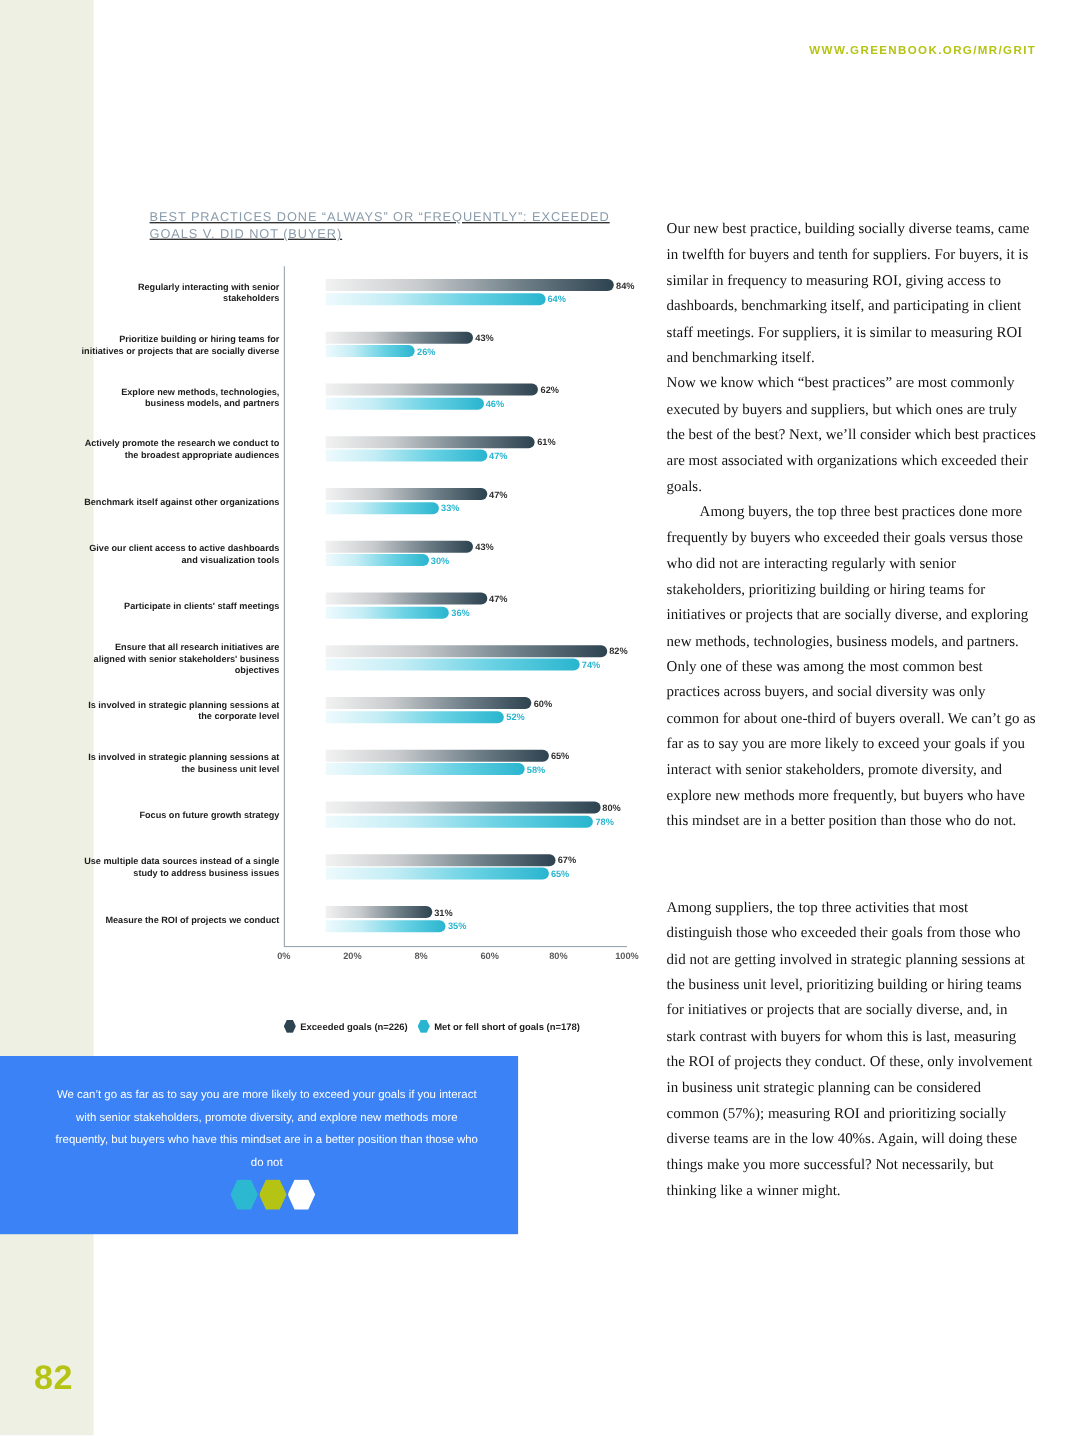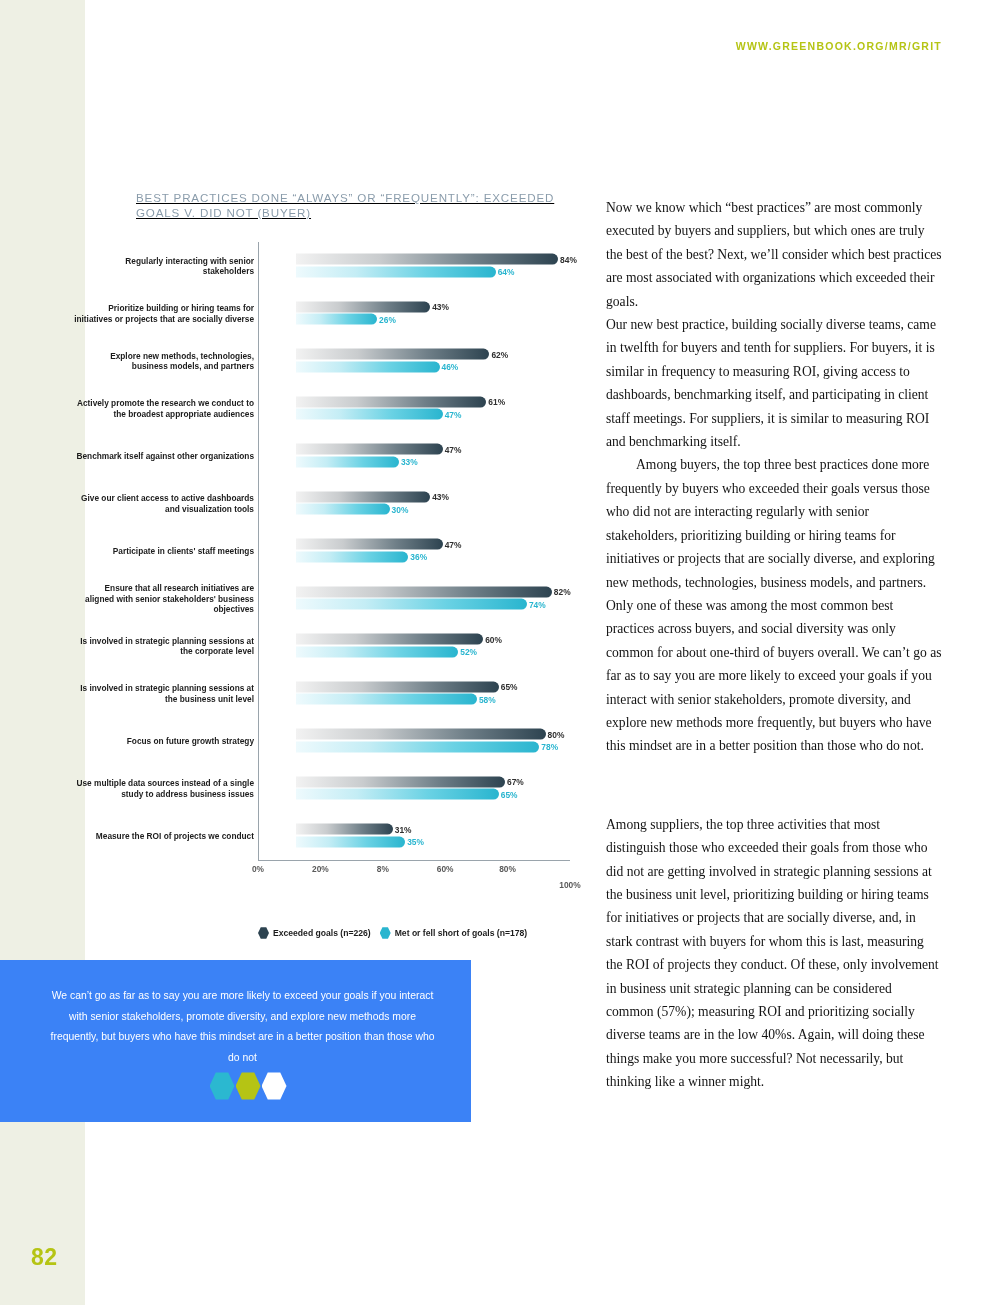--- a/index.html
+++ b/index.html
@@ -16,21 +16,21 @@
     position:absolute; left:0; top:0; width:85px; height:1305px;
     background:#eef0e4;
   }
   .header-url {
     position:absolute; right:48px; top:40px;
     font-size:10.5px; letter-spacing:1.25px; font-weight:700;
     color:#b5c414;
   }
   .page-number {
     position:absolute; left:31px; bottom:34px;
-    font-size:23px; font-weight:700; color:#b5c414;
+    font-size:31px; font-weight:700; color:#b5c414;
     letter-spacing:0.5px;
   }
 
   
   .chart-block { position:absolute; left:75px; top:190px; width:505px;text-decoration:underline; }
   .chart-title {
     margin-left:61px;
     font-size:11.6px; letter-spacing:0.85px; line-height:15px;
     color:#8a9cab; font-weight:400; text-transform:uppercase;
   }
@@ -264,21 +264,21 @@
             </div>
           </div>
         </div>
       </div>
     <div class="xticks" id="x-ticks">
         <span class="xtick" style="left: 0%;">0%</span>
         <span class="xtick" style="left: 20%;">20%</span>
         <span class="xtick" style="left: 40%;">8%</span>
         <span class="xtick" style="left: 60%;">60%</span>
         <span class="xtick" style="left: 80%;">80%</span>
-        <span class="xtick" style="left: 100%; margin-top: 16px;">100%</span>
+        <span class="xtick" style="left: 100%;">100%</span>
       </div>
     <div class="legend" id="chart-legend">
         <div class="legend-item">
           <span class="hex" style="background: rgb(45, 67, 80);"></span>
           <span>Exceeded goals (n=226)</span>
         </div>
         <div class="legend-item">
           <span class="hex" style="background: rgb(41, 181, 207);"></span>
           <span>Met or fell short of goals (n=178)</span>
         </div>
@@ -289,20 +289,20 @@
 <div class="callout">
   <div class="callout-text">We can’t go as far as to say you are more likely to exceed your goals if you interact with senior stakeholders, promote diversity, and explore new methods more frequently, but buyers who have this mindset are in a better position than those who do not</div>
   <div class="callout-hexes" id="callout-hexes">
       <span class="hex" style="background: rgb(43, 184, 208);"></span>
       <span class="hex" style="background: rgb(181, 196, 20);"></span>
       <span class="hex" style="background: rgb(255, 255, 255);"></span>
     </div>
 </div>
 
 <div class="text-col">
+  <p>Our new best practice, building socially diverse teams, came in twelfth for buyers and tenth for suppliers. For buyers, it is similar in frequency to measuring ROI, giving access to dashboards, benchmarking itself, and participating in client staff meetings. For suppliers, it is similar to measuring ROI and benchmarking itself.</p>
   <p>Now we know which “best practices” are most commonly executed by buyers and suppliers, but which ones are truly the best of the best? Next, we’ll consider which best practices are most associated with organizations which exceeded their goals.</p>
-  <p>Our new best practice, building socially diverse teams, came in twelfth for buyers and tenth for suppliers. For buyers, it is similar in frequency to measuring ROI, giving access to dashboards, benchmarking itself, and participating in client staff meetings. For suppliers, it is similar to measuring ROI and benchmarking itself.</p>
   <p class="indent">Among buyers, the top three best practices done more frequently by buyers who exceeded their goals versus those who did not are interacting regularly with senior stakeholders, prioritizing building or hiring teams for initiatives or projects that are socially diverse, and exploring new methods, technologies, business models, and partners. Only one of these was among the most common best practices across buyers, and social diversity was only common for about one-third of buyers overall. We can’t go as far as to say you are more likely to exceed your goals if you interact with senior stakeholders, promote diversity, and explore new methods more frequently, but buyers who have this mindset are in a better position than those who do not.</p>
   <div class="gap"></div>
   <p>Among suppliers, the top three activities that most distinguish those who exceeded their goals from those who did not are getting involved in strategic planning sessions at the business unit level, prioritizing building or hiring teams for initiatives or projects that are socially diverse, and, in stark contrast with buyers for whom this is last, measuring the ROI of projects they conduct. Of these, only involvement in business unit strategic planning can be considered common (57%); measuring ROI and prioritizing socially diverse teams are in the low 40%s. Again, will doing these things make you more successful? Not necessarily, but thinking like a winner might.</p>
 </div>
 
 <div class="page-number">82</div>
 
 </body></html>

